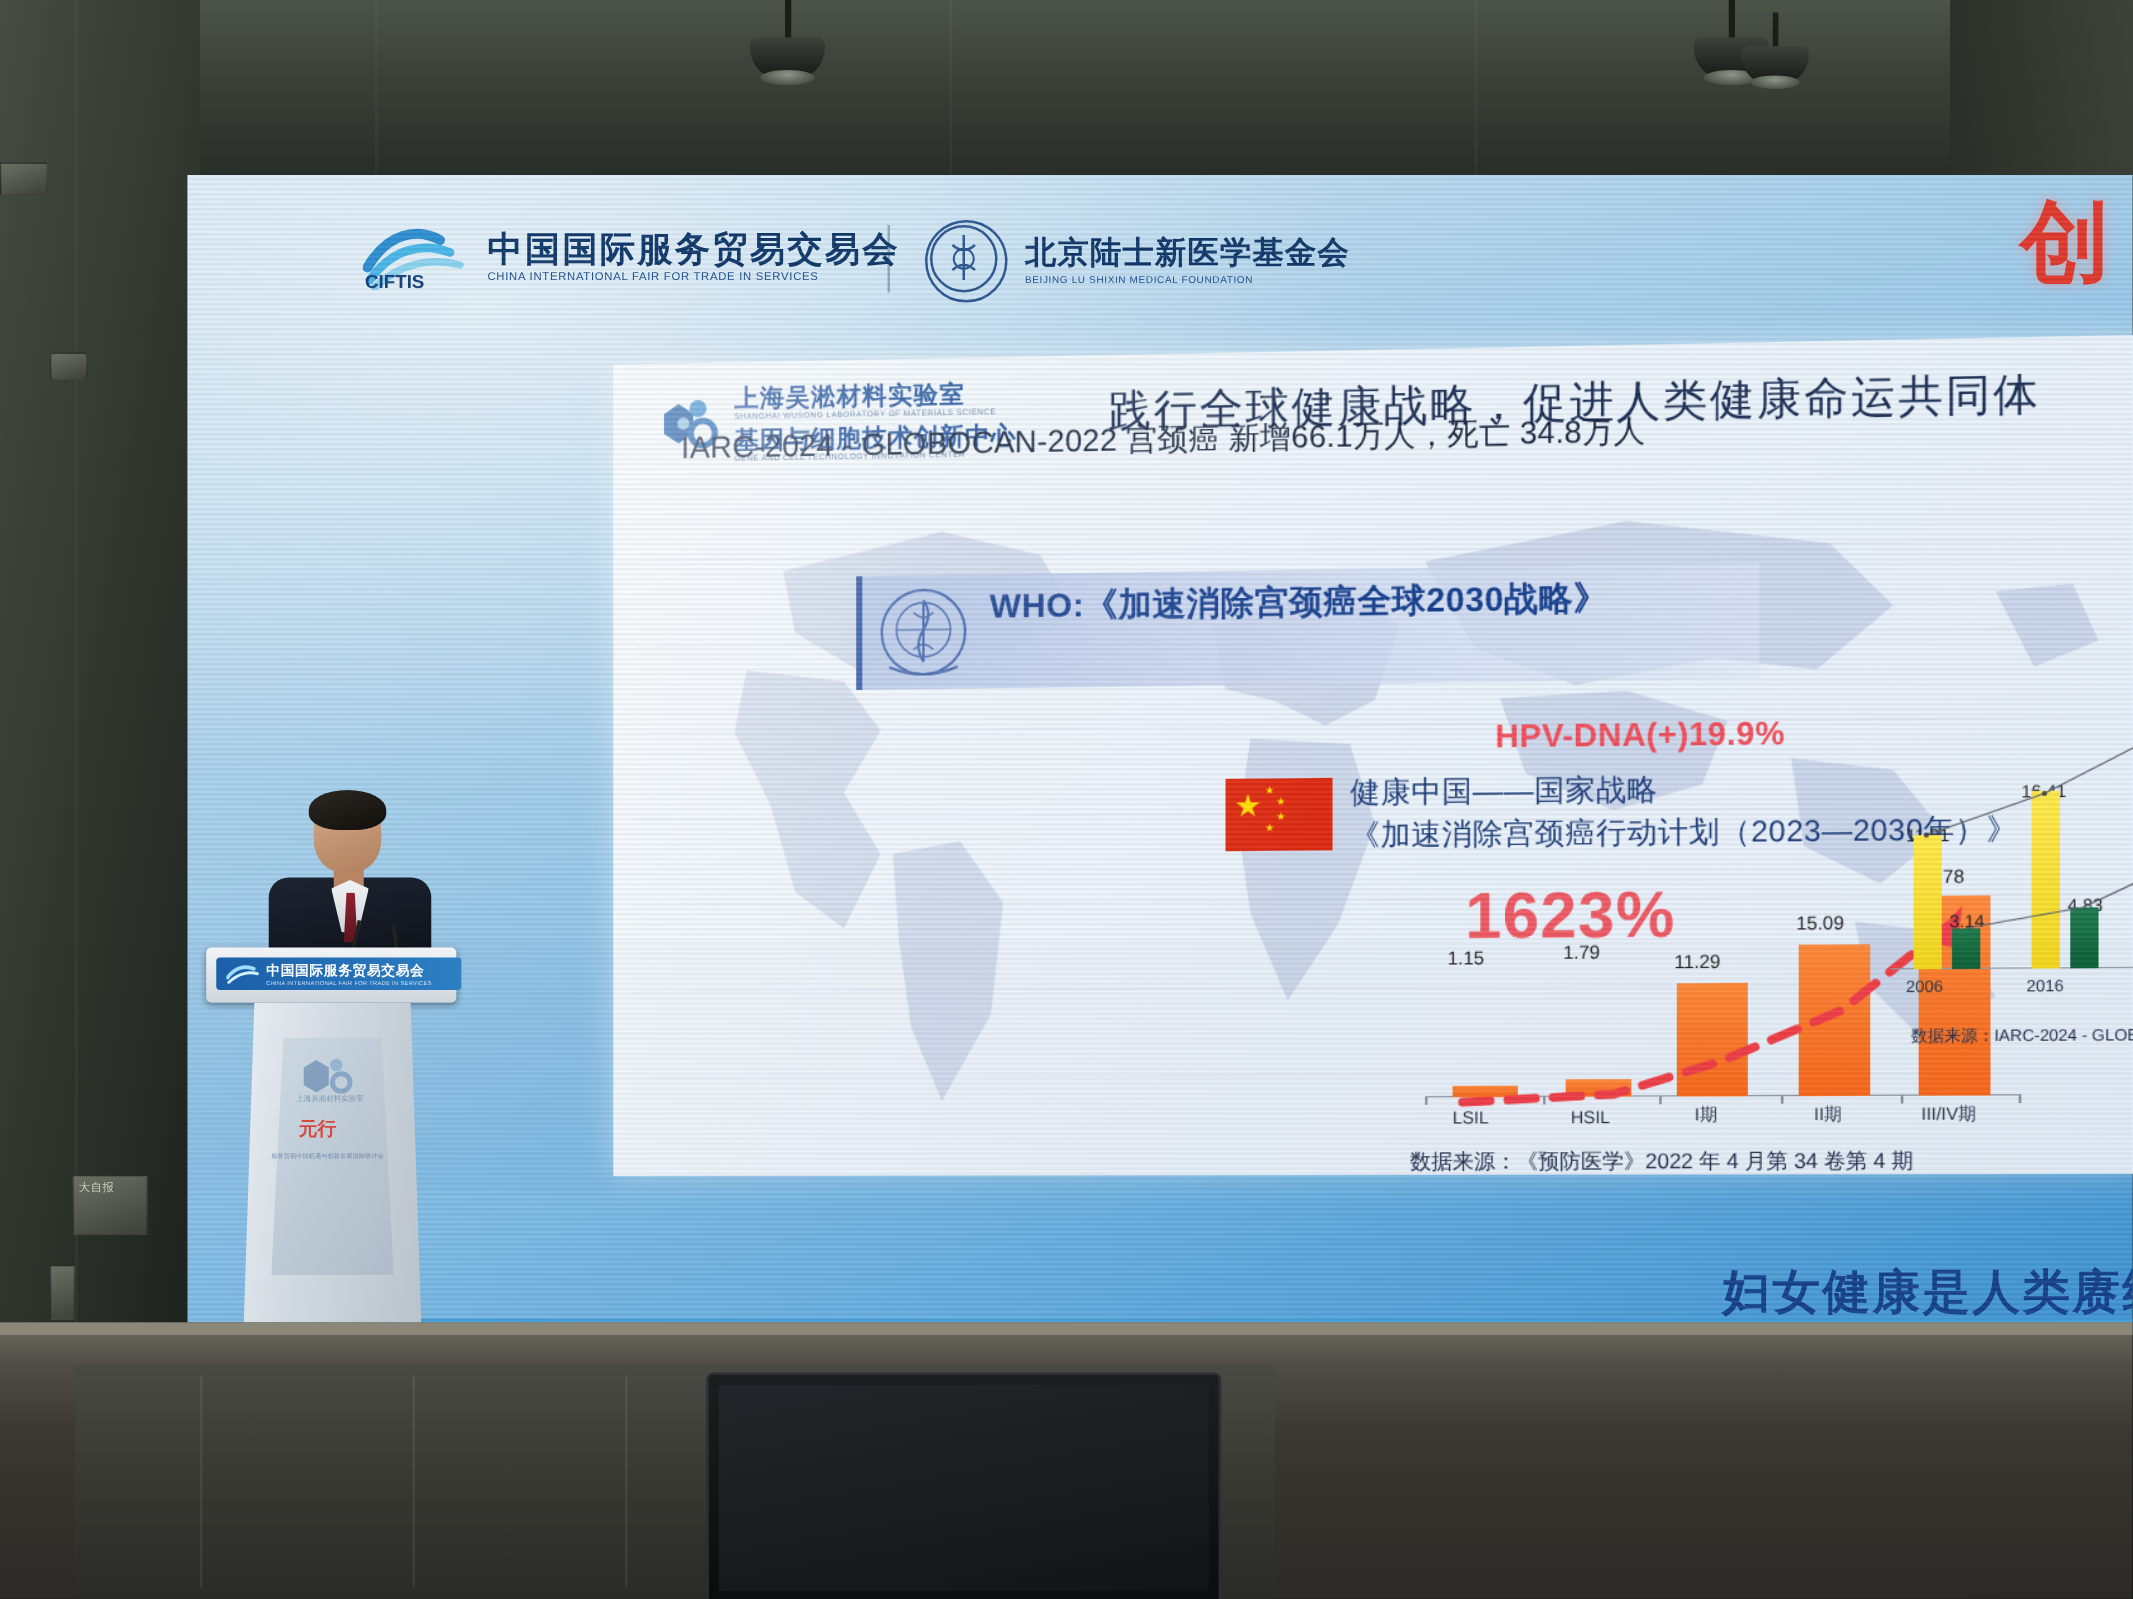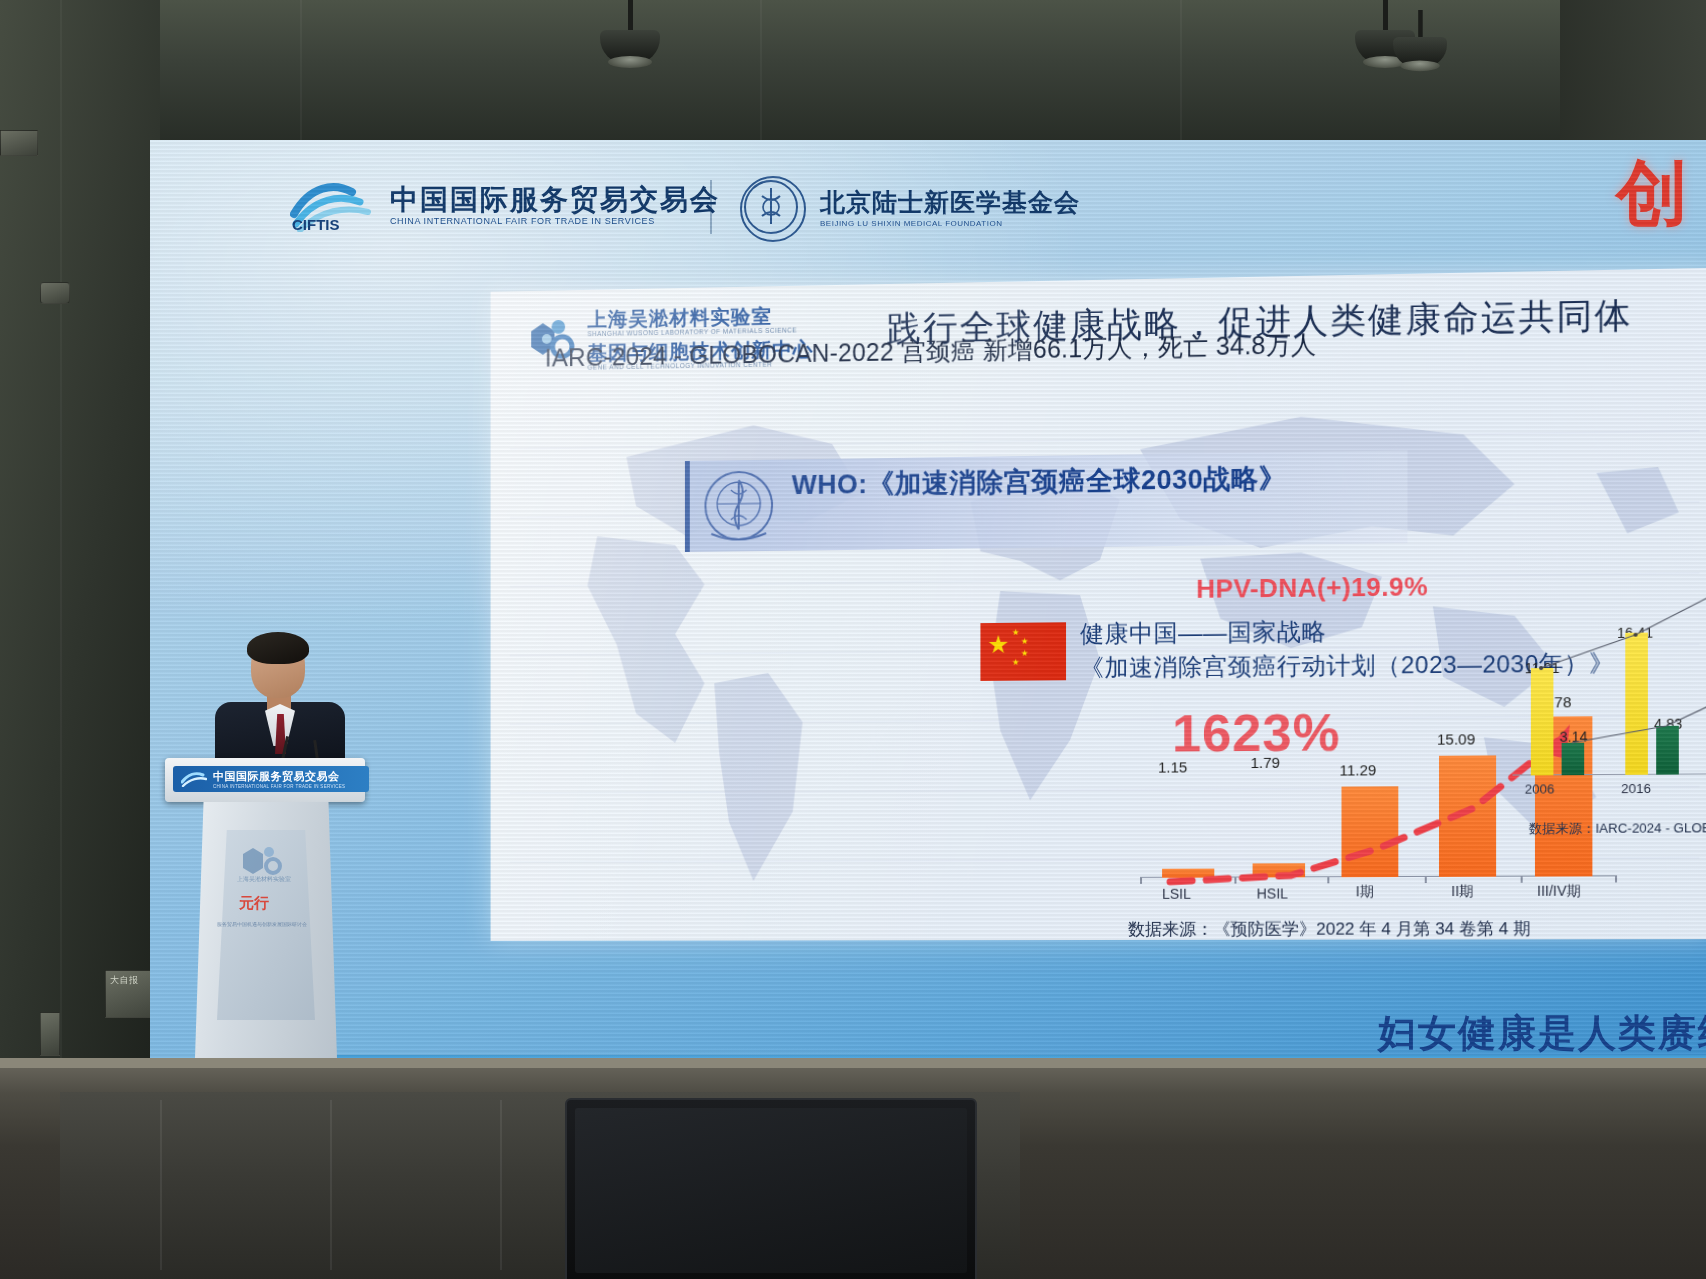--- a/index.html
+++ b/index.html
@@ -188,21 +188,21 @@
       <div class="shade"></div>
       <div class="lens"></div>
   </div>
   <div class="lamp" style="left:1390px;top:10px;width:60px;transform:scale(.9);">
     <div class="rod"></div>
       <div class="shade"></div>
       <div class="lens"></div>
   </div>
   <div class="wallbox" style="left:0px;top:130px;width:36px;height:24px;"></div>
   <div class="wallbox" style="left:40px;top:282px;width:28px;height:20px;border-radius:4px;"></div>
-  <div class="wallbox" style="left:58px;top:970px;width:58px;height:46px;margin-left:47px;">
+  <div class="wallbox" style="left:58px;top:940px;width:58px;height:46px;">
     <div class="wallbox-lbl">大自报</div>
   </div>
   <div class="wallbox" style="left:40px;top:1012px;width:18px;height:42px;"></div>
 
   <div class="screen">
     <div class="screen-glow"></div>
 
     <div class="ciftis">
       <div class="ciftis-mark">
         <svg width="86" height="52" viewBox="0 0 86 52">

